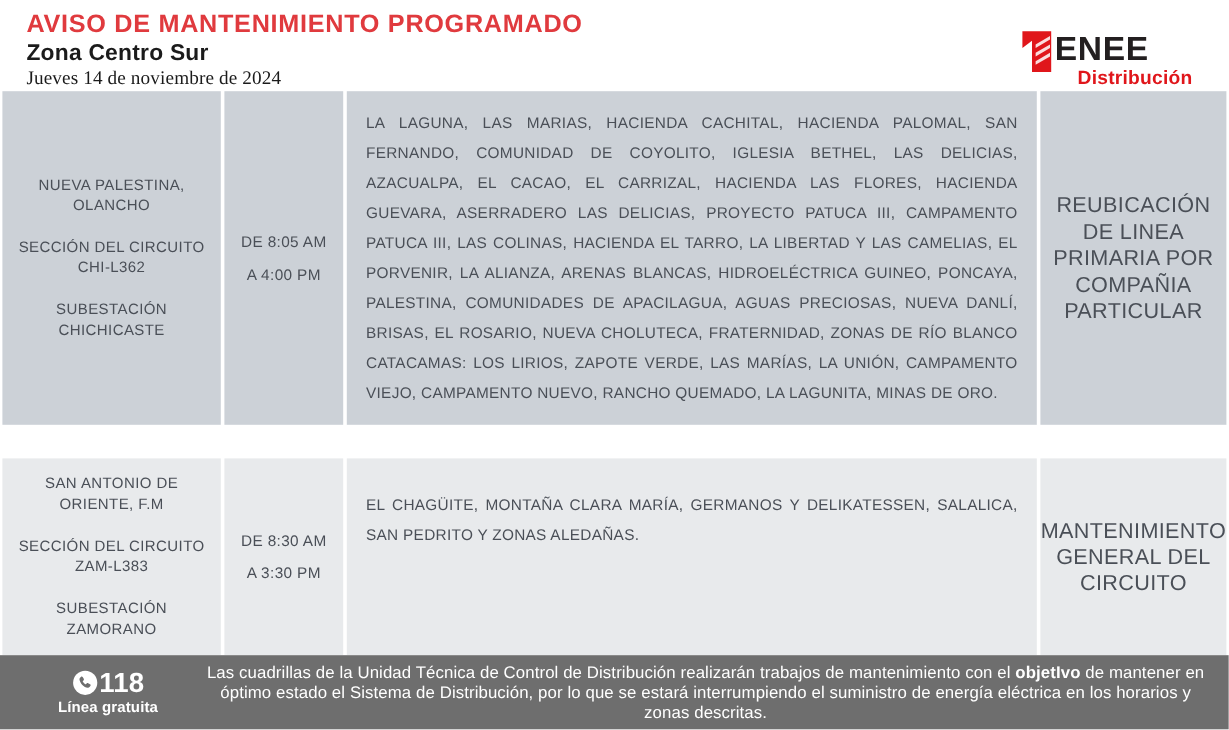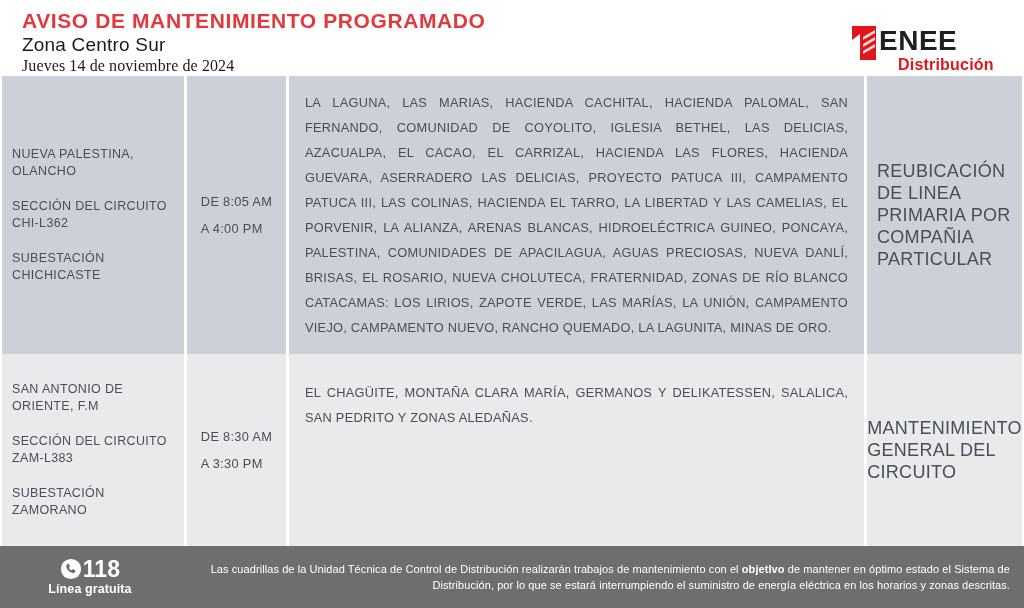--- a/index.html
+++ b/index.html
@@ -34,21 +34,21 @@
     font-size: 21px;
     font-weight: bold;
     letter-spacing: 0.6px;
     line-height: 25px;
     white-space: nowrap;
   }
 
   .title-zone {
     color: #1b1b1b;
     font-size: 19px;
-    font-weight: normal;
+    font-weight: bold;
     letter-spacing: 0.2px;
     line-height: 23px;
     white-space: nowrap;
   }
 
   .title-date {
     color: #1b1b1b;
     font-size: 16px;
     font-weight: normal;
     letter-spacing: 0.1px;
@@ -110,30 +110,30 @@
     padding: 0 2px;
     gap: 3px;
   }
   .tr.row1 { flex: 0 0 242px; }
   .tr.row2 { flex: 1 1 auto; }
 
   .td {
     display: flex;
     align-items: center;
     justify-content: center;
-    text-align: left;
+    text-align: center;
     color: #4a4f57;
     font-size: 12.5px;
     line-height: 21px;
     letter-spacing: 0.3px;
     padding: 8px 10px;
   }
 
   .row1 .td { background: #ccd1d7; }
-  .row2 .td { background: #e8eaec; }
+  .row2 .td { background: #e8eaec; margin-top: 28px; }
 
   .td.zonas {
     text-align: justify;
     text-align-last: left;
     display: block;
     padding: 14px 16px;
     line-height: 25px;
     font-size: 12.8px;
     letter-spacing: 0.25px;
     color: #4a4f57;
@@ -165,25 +165,25 @@
     color: #ffffff;
     width: 112px;
   }
   .phone-row { display: flex; align-items: center; gap: 1px; }
   .phone-icon { width: 22px; height: 22px; display: block; }
   .phone-num { font-size: 23px; font-weight: bold; line-height: 24px; letter-spacing: 0.2px; }
   .phone-sub { font-size: 12.5px; font-weight: bold; line-height: 16px; letter-spacing: 0.1px; }
 
   .footer-text {
     color: #ffffff;
-    font-size: 11px;
+    font-size: 14px;
     line-height: 16.5px;
     letter-spacing: 0.08px;
     flex: 1 1 auto;
-    text-align: right;
+    text-align: center;
     padding-left: 4px;
   }
   .footer-text .b { font-weight: bold; }
 </style>
 </head>
 <body>
 
 <div class="poster">
 
   <div class="header">

